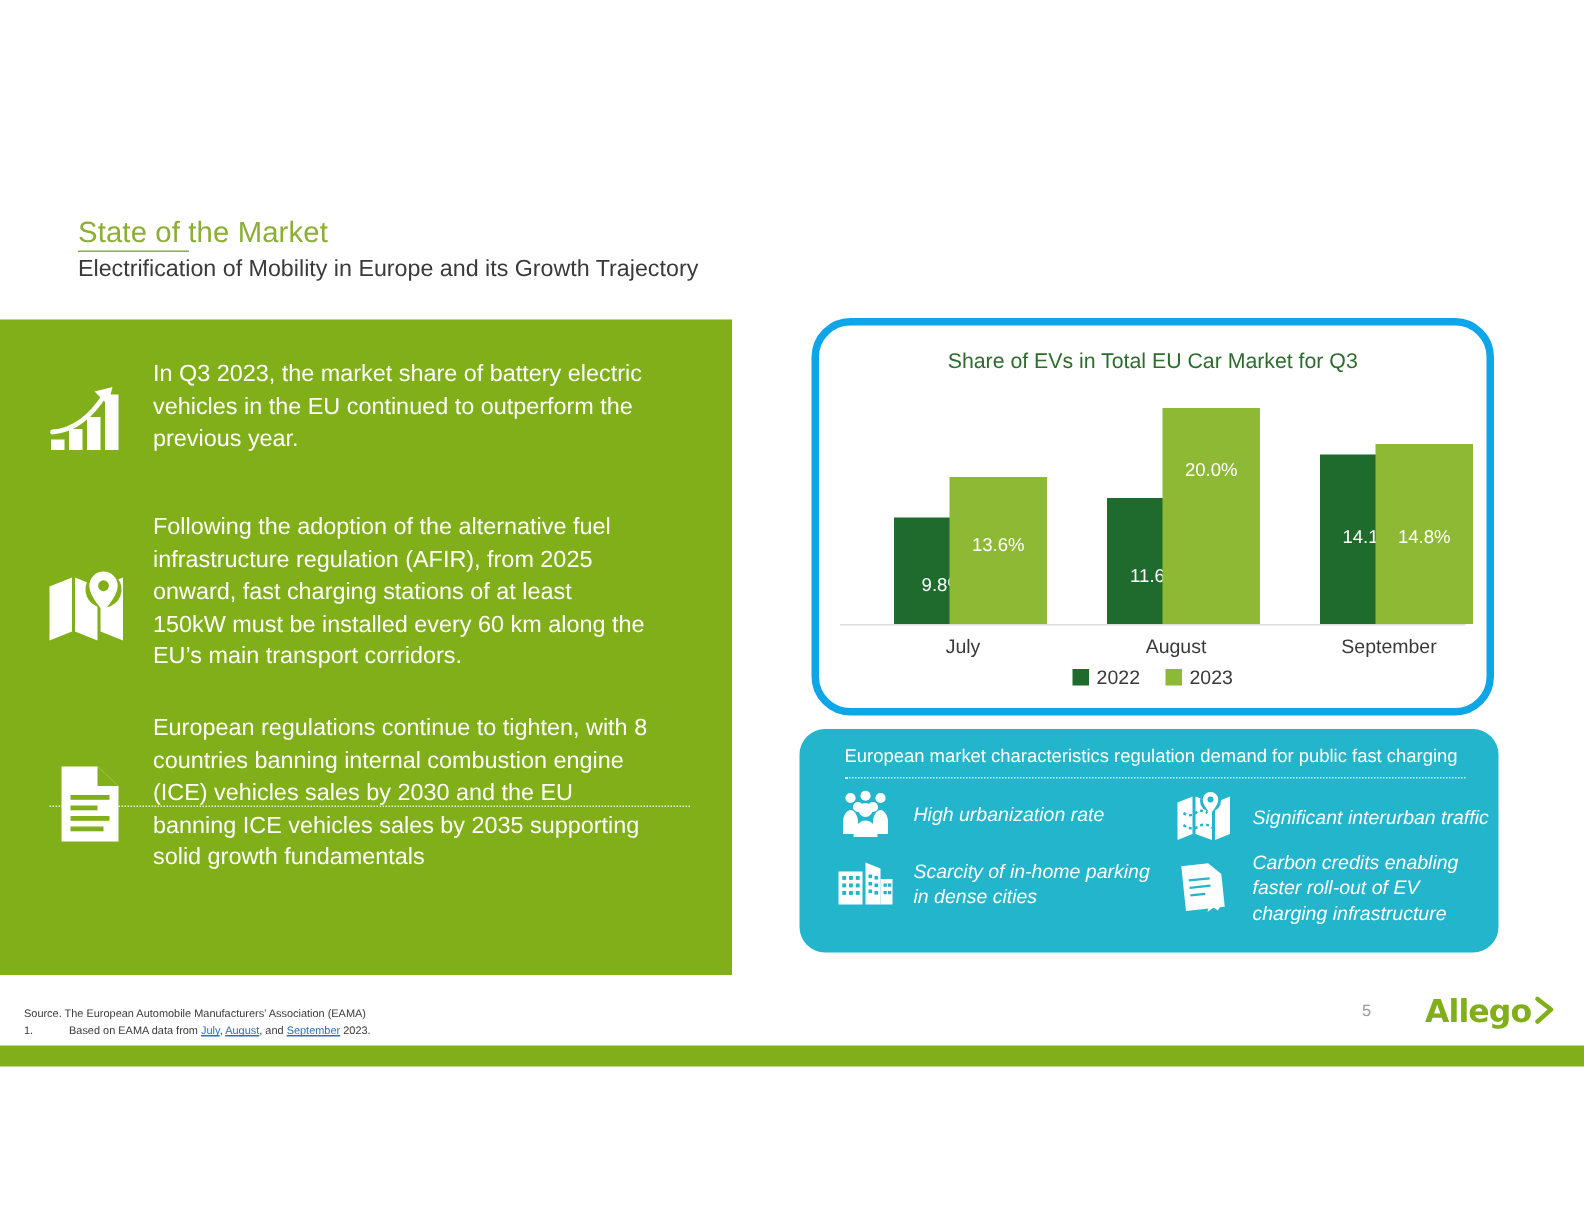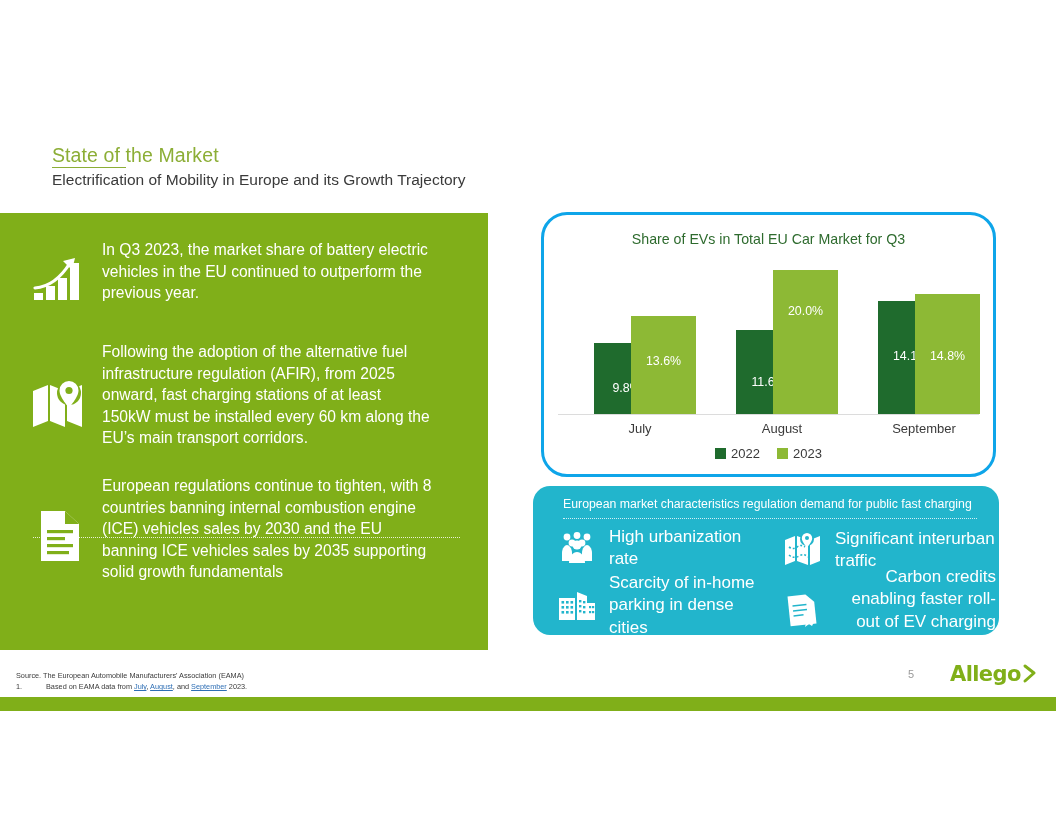--- a/index.html
+++ b/index.html
@@ -99,21 +99,21 @@
   .gp-divider.d2 { top: 467px; }
 
   
   .chart-card {
     position: absolute;
     left: 541px;
     top: 212px;
     width: 455px;
     height: 265px;
     background: #ffffff;
-    border: 3px solid #0ea5e9;
+    border: 5px solid #0ea5e9;
     border-radius: 26px;
     box-sizing: border-box;
   }
   .chart-title {
     position: absolute;
     top: 16px;
     left: 0; right: 0;
     text-align: center;
     color: #2E6B2E;
     font-size: 14.2px;
@@ -215,29 +215,30 @@
   }
   .bp-cell {
     position: absolute;
     display: flex;
     align-items: center;
     gap: 10px;
   }
   .bp-cell.p0 { left: 22px;  top: 40px;  width: 215px; }
   .bp-cell.p1 { left: 248px; top: 42px;  width: 215px; }
   .bp-cell.p2 { left: 22px;  top: 86px;  width: 215px; }
-  .bp-cell.p3 { left: 248px; top: 80px;  width: 215px; text-align: right; }
+  .bp-cell.p3 { left: 248px; top: 80px;  width: 215px; }
   .bp-icon {
     width: 44px; min-width: 44px;
     display: flex; justify-content: center; align-items: center;
   }
   .bp-text {
     color: #ffffff;
-    font-size: 17px;
+    font-size: 13px;
     line-height: 1.32;
+    font-style: italic;
   }
 
   
   .footer {
     position: absolute;
     left: 16px;
     top: 670px;
     width: 560px;
     color: #3a3a3a;
     font-size: 7.3px;

